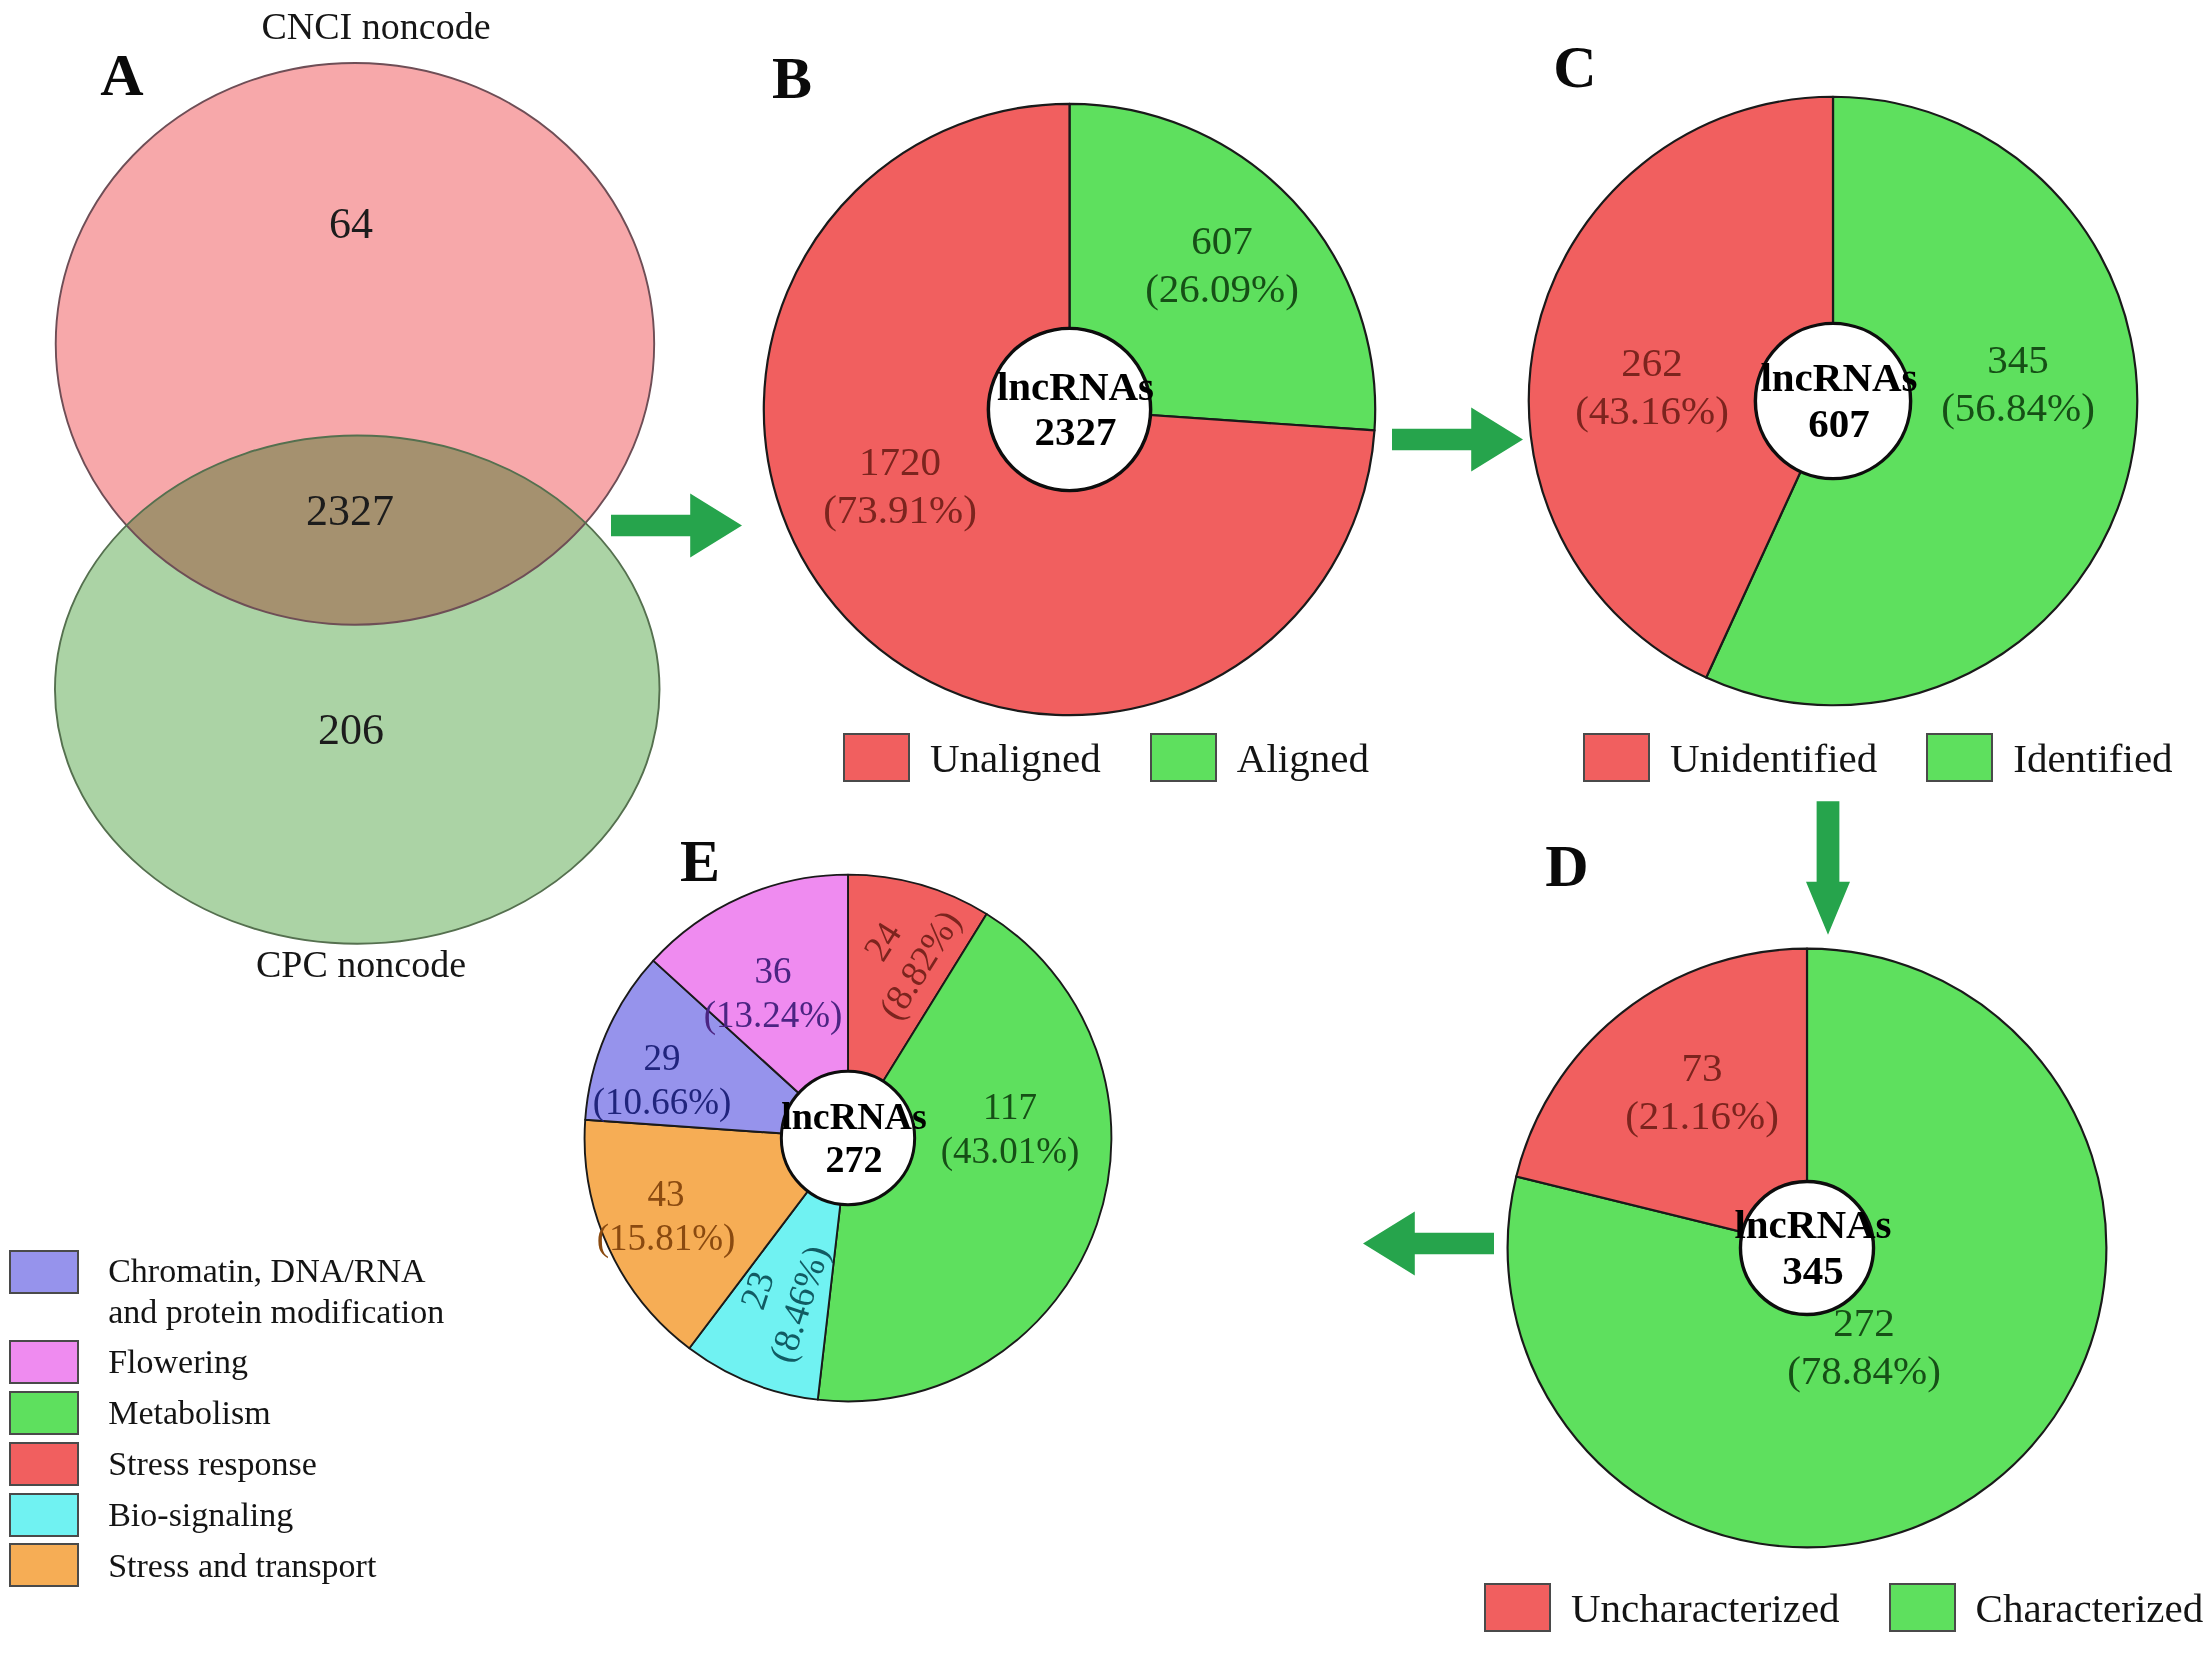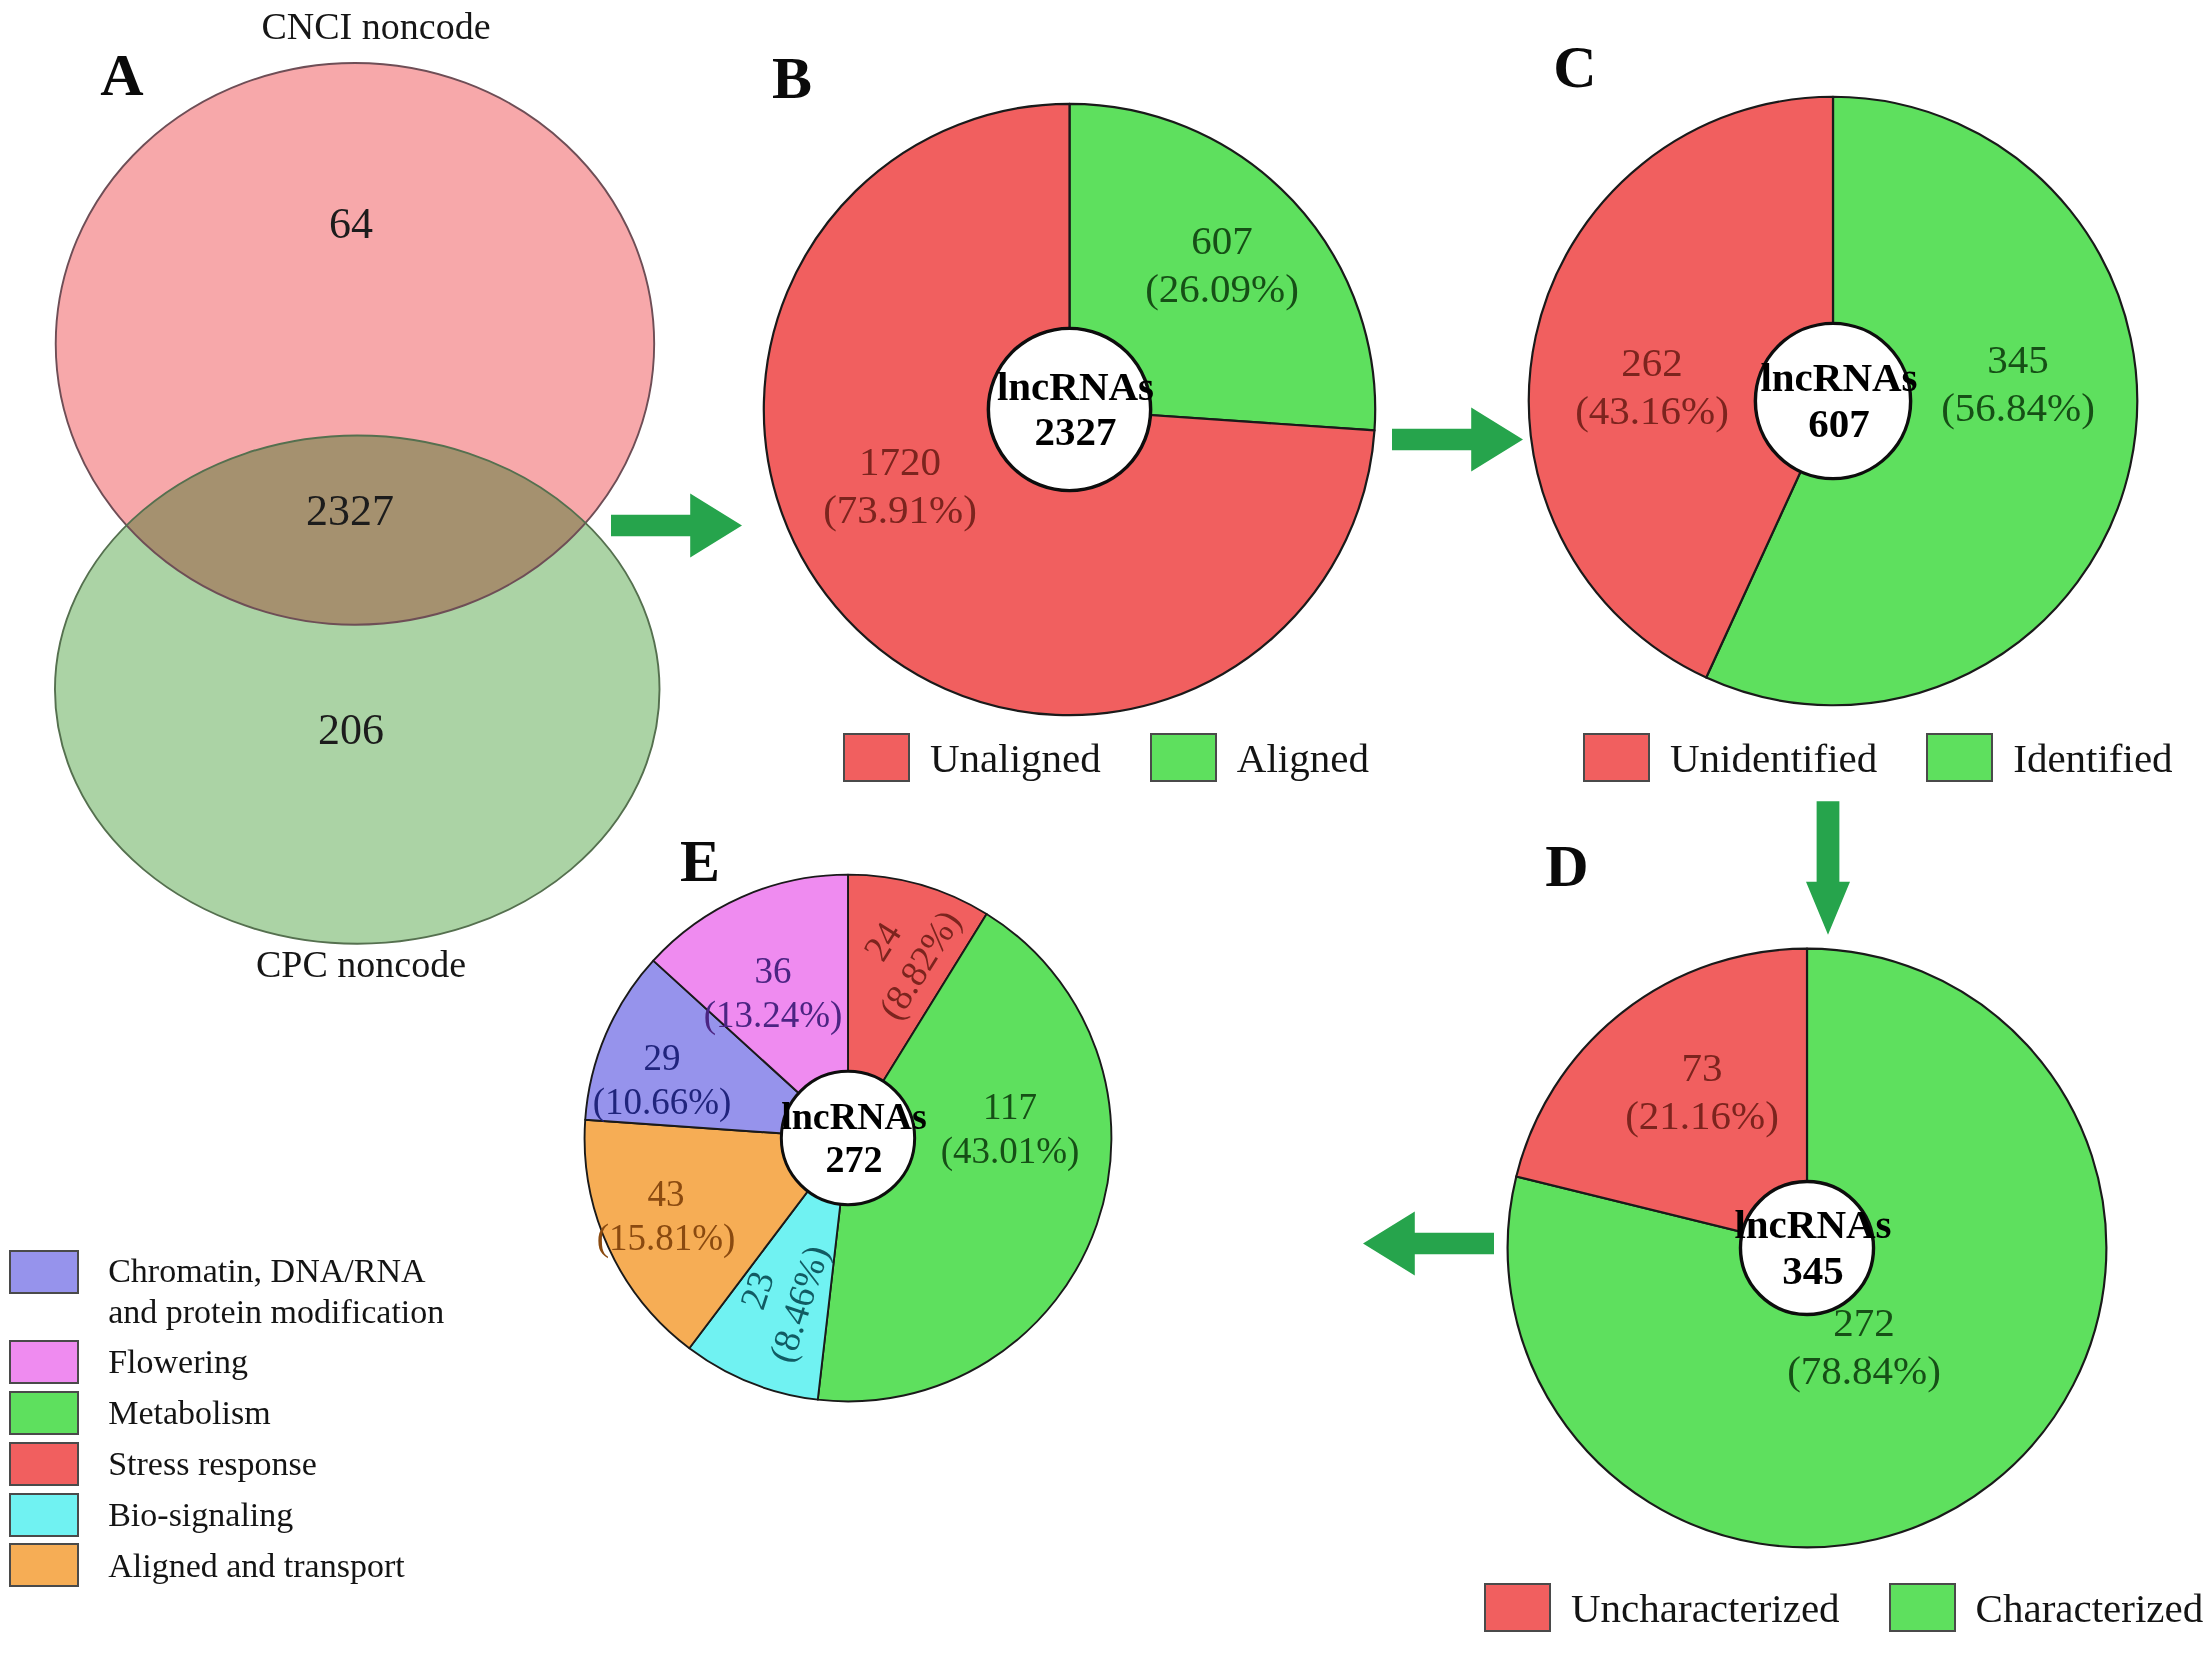--- a/index.html
+++ b/index.html
@@ -212,18 +212,18 @@
     <div class="item">
       <div class="sw" style="background: rgb(241, 95, 95);"></div>
       <div class="lab">Stress response</div>
     </div>
     <div class="item">
       <div class="sw" style="background: rgb(112, 242, 242);"></div>
       <div class="lab">Bio-signaling</div>
     </div>
     <div class="item">
       <div class="sw" style="background: rgb(246, 173, 85);"></div>
-      <div class="lab">Aligned and transport</div>
+      <div class="lab">Stress and transport</div>
     </div>
   </div>
 
 </div>
 
 
 </body></html>

